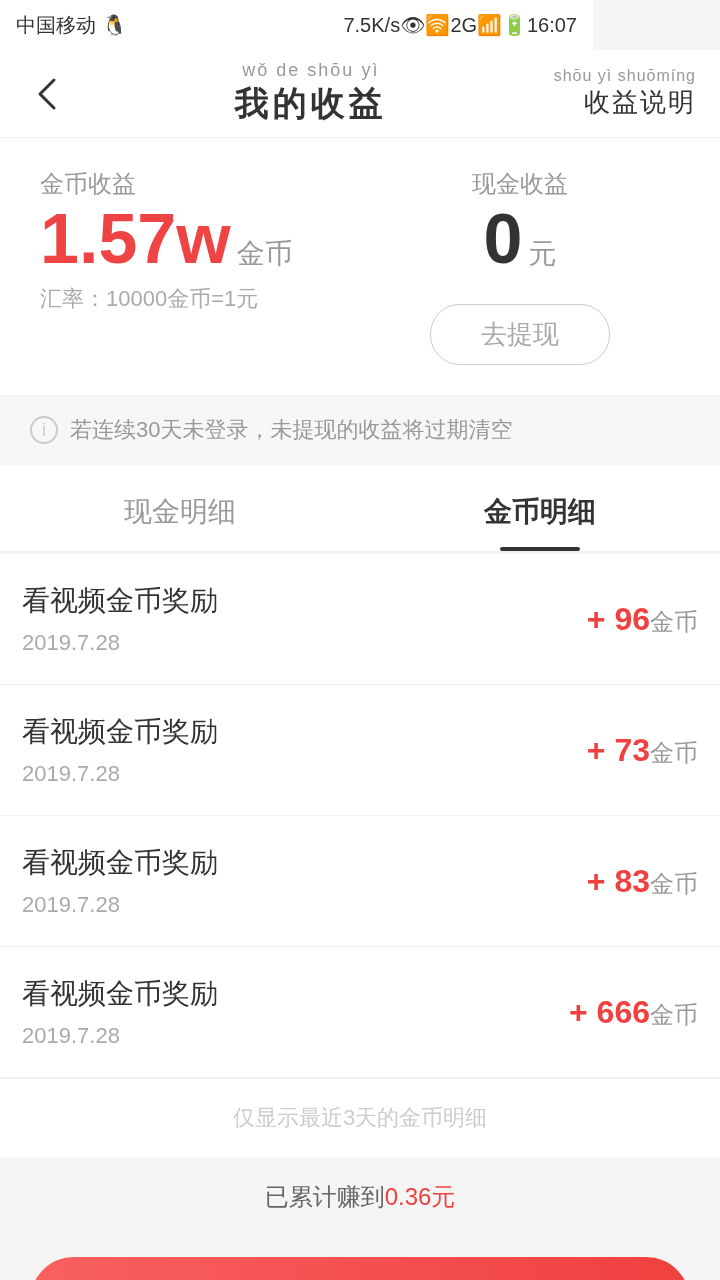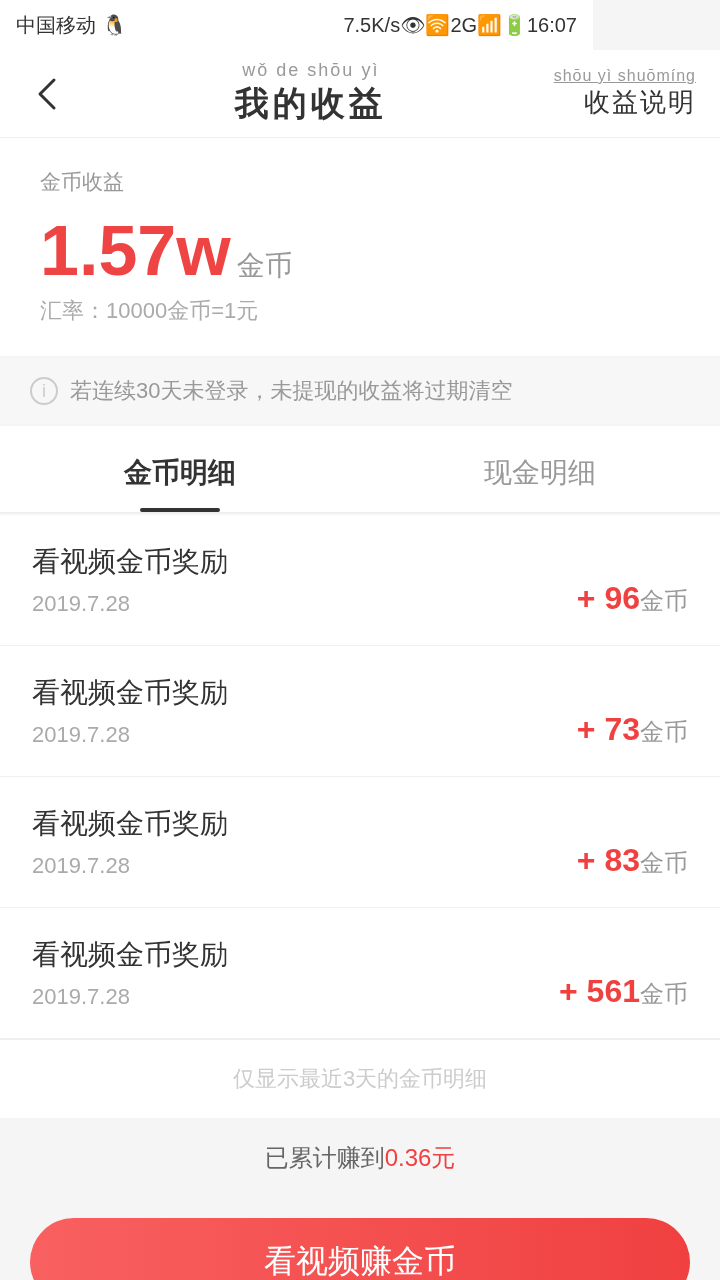--- a/index.html
+++ b/index.html
@@ -73,21 +73,20 @@
     }
     .nav-right-btn {
       text-align: right;
       min-width: 100px;
       cursor: pointer;
     }
     .nav-right-pinyin {
       font-size: 16px;
       color: #999;
       letter-spacing: 1px;
-      text-decoration: underline;
     }
     .nav-right-main {
       font-size: 26px;
       color: #333;
       letter-spacing: 2px;
     }
 
     
     .earnings-section {
       background: #fff;
@@ -95,23 +94,23 @@
     }
     .earnings-row {
       display: flex;
       justify-content: space-between;
       align-items: flex-start;
     }
     .earnings-col {
       flex: 1;
     }
     .earnings-label {
-      font-size: 21px;
-      color: #999;
-      margin-bottom: 20px;
+      font-size: 24px;
+      color: #999;
+      margin-bottom: 4px;
     }
     .earnings-value {
       display: flex;
       align-items: baseline;
       gap: 6px;
       margin-bottom: 10px;
     }
     .earnings-value .big-num {
       font-size: 70px;
       font-weight: bold;
@@ -221,24 +220,24 @@
       background: #333;
       border-radius: 2px;
     }
 
     
     .transaction-list {
       background: #fff;
       margin-top: 2px;
     }
     .transaction-item {
-      padding: 28px 32px;
+      padding: 28px 22px;
       display: flex;
       justify-content: space-between;
-      align-items: flex-end;
+      align-items: center;
       border-bottom: 1px solid #f0f0f0;
     }
     .tx-left .tx-title {
       font-size: 28px;
       color: #333;
       margin-bottom: 10px;
     }
     .tx-left .tx-date {
       font-size: 22px;
       color: #aaa;
@@ -337,34 +336,44 @@
 
     <div class="earnings-col">
       <div class="earnings-label">金币收益</div>
       <div class="earnings-value">
         <span class="big-num">1.57w</span>
         <span class="unit">金币</span>
       </div>
       <div class="exchange-rate">汇率：10000金币=1元</div>
     </div>
 
+    <div class="earnings-right-col">
+      <div class="earnings-label">现金收益</div>
+      <div class="earnings-value-right">
+        <span class="big-num-zero">0</span>
+        <span class="unit">元</span>
+      </div>
+      <div class="withdraw-btn-area">
+        <button class="withdraw-btn">去提现</button>
+      </div>
+    </div>
   </div>
 </div>
 
 <div class="warning-banner">
   <div class="warning-icon">i</div>
   <span>若连续30天未登录，未提现的收益将过期清空</span>
 </div>
 
 <div class="tabs">
+  <div class="tab-item">
+    <span>现金明细</span>
+  </div>
   <div class="tab-item active">
     <span>金币明细</span>
-  </div>
-  <div class="tab-item">
-    <span>现金明细</span>
   </div>
 </div>
 
 <div class="transaction-list">
 
   <div class="transaction-item">
     <div class="tx-left">
       <div class="tx-title">看视频金币奖励</div>
       <div class="tx-date">2019.7.28</div>
     </div>
@@ -395,21 +404,21 @@
       <span class="tx-unit">金币</span>
     </div>
   </div>
 
   <div class="transaction-item">
     <div class="tx-left">
       <div class="tx-title">看视频金币奖励</div>
       <div class="tx-date">2019.7.28</div>
     </div>
     <div class="tx-amount">
-      <span>+ 561</span>
+      <span>+ 666</span>
       <span class="tx-unit">金币</span>
     </div>
   </div>
 
   <div class="footer-notice">仅显示最近3天的金币明细</div>
 </div>
 
 <div class="bottom-total">
   <span>已累计赚到</span><span class="highlight">0.36元</span>
 </div>

